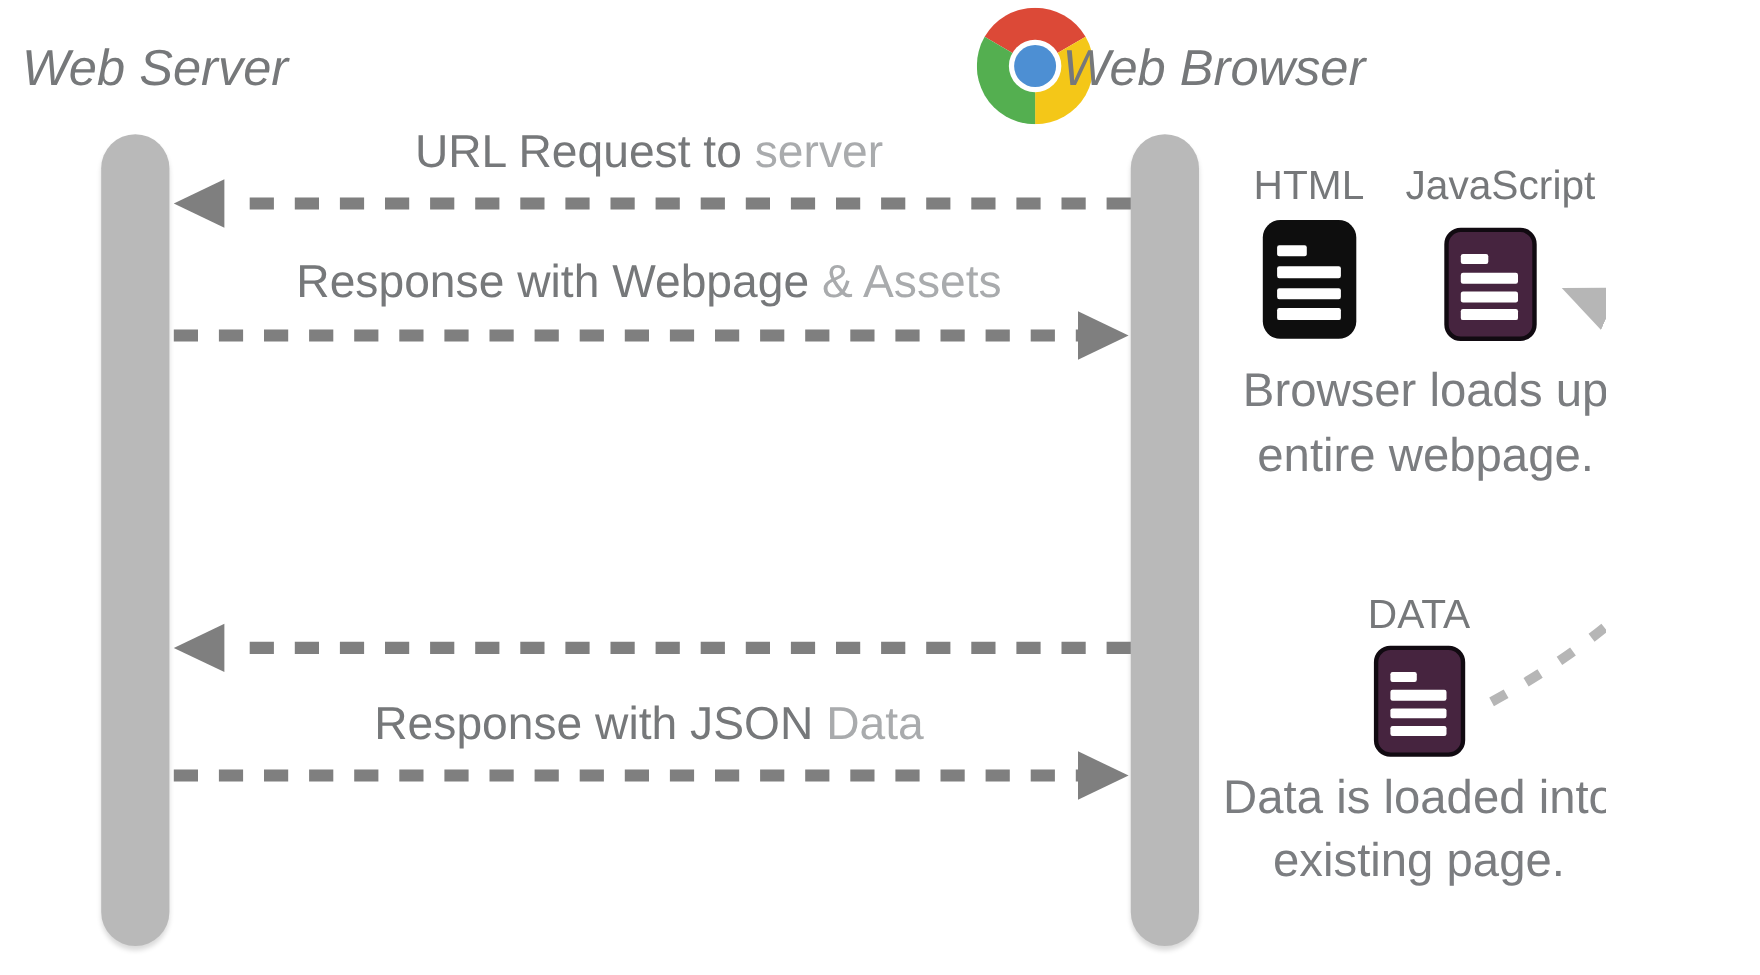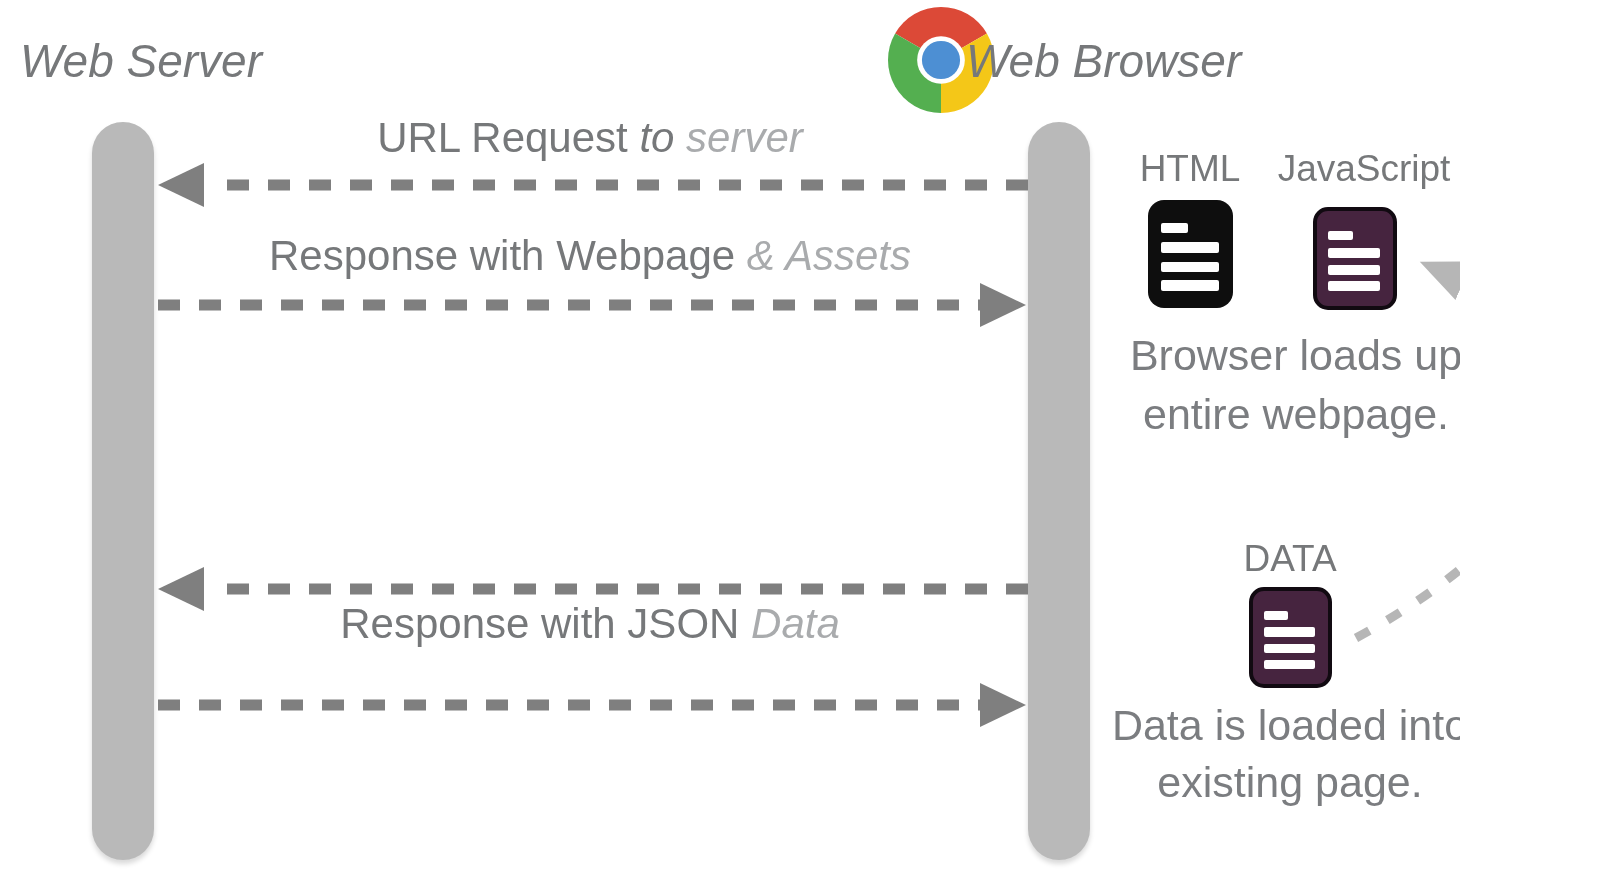--- a/index.html
+++ b/index.html
@@ -29,21 +29,21 @@
   }
   .arrow-layer{position:absolute;left:0;top:0;width:1600px;height:886px;}
   .dash{stroke:var(--arrow);stroke-width:11;stroke-dasharray:22 19;}
   .head{fill:var(--arrow);}
   .curve{stroke:var(--curve);stroke-width:9;stroke-dasharray:15 21;fill:none;}
   .curve-head{fill:var(--curve);}
   .msg-label{
     position:absolute;left:150px;width:880px;text-align:center;
     font-size:42px;line-height:52px;color:var(--text-dark);white-space:nowrap;
   }
-  .msg-label .em{font-style:italic;}
+  .msg-label .em{}
   .msg-label .light{color:var(--text-light);}
   .file-label{
     position:absolute;font-size:37px;color:var(--text-dark);white-space:nowrap;
     transform:translateX(-50%);
   }
   .doc{position:absolute;border-radius:16px;background:var(--icon-black);}
   .doc.purple{background:var(--icon-purple);border:4px solid var(--icon-border);border-radius:15px;}
   .doc .dline{position:absolute;left:15%;height:10%;background:var(--doc-line);border-radius:2px;}
   .doc .dline:nth-child(1){top:21%;width:32%;}
   .doc .dline:nth-child(2){top:39%;width:68%;}
@@ -100,21 +100,21 @@
       <path class="curve" d="M 1356 638 C 1560 528, 1652 362, 1462 280" marker-end="url(#curveHead)"></path>
     </g>
   </svg>
 
   <div class="msg-label" style="top:112px;">
     <span>URL Request </span><span class="em">to </span><span class="em light">server</span>
   </div>
   <div class="msg-label" style="top:230px;">
     <span>Response with Webpage </span><span class="em light">&amp; Assets</span>
   </div>
-  <div class="msg-label" style="top:598px;">
+  <div class="msg-label" style="top:632px;">
     <span>Response with JSON </span><span class="em light">Data</span>
   </div>
 
   <div class="file-label" style="left:1190px;top:148px;">HTML</div>
   <div class="file-label" style="left:1352px;top:148px;margin-left:12px;">JavaScript</div>
 
   <div class="doc" style="left:1148px;top:200px;width:85px;height:108px;">
     <div class="dline"></div>
     <div class="dline"></div>
     <div class="dline"></div>

